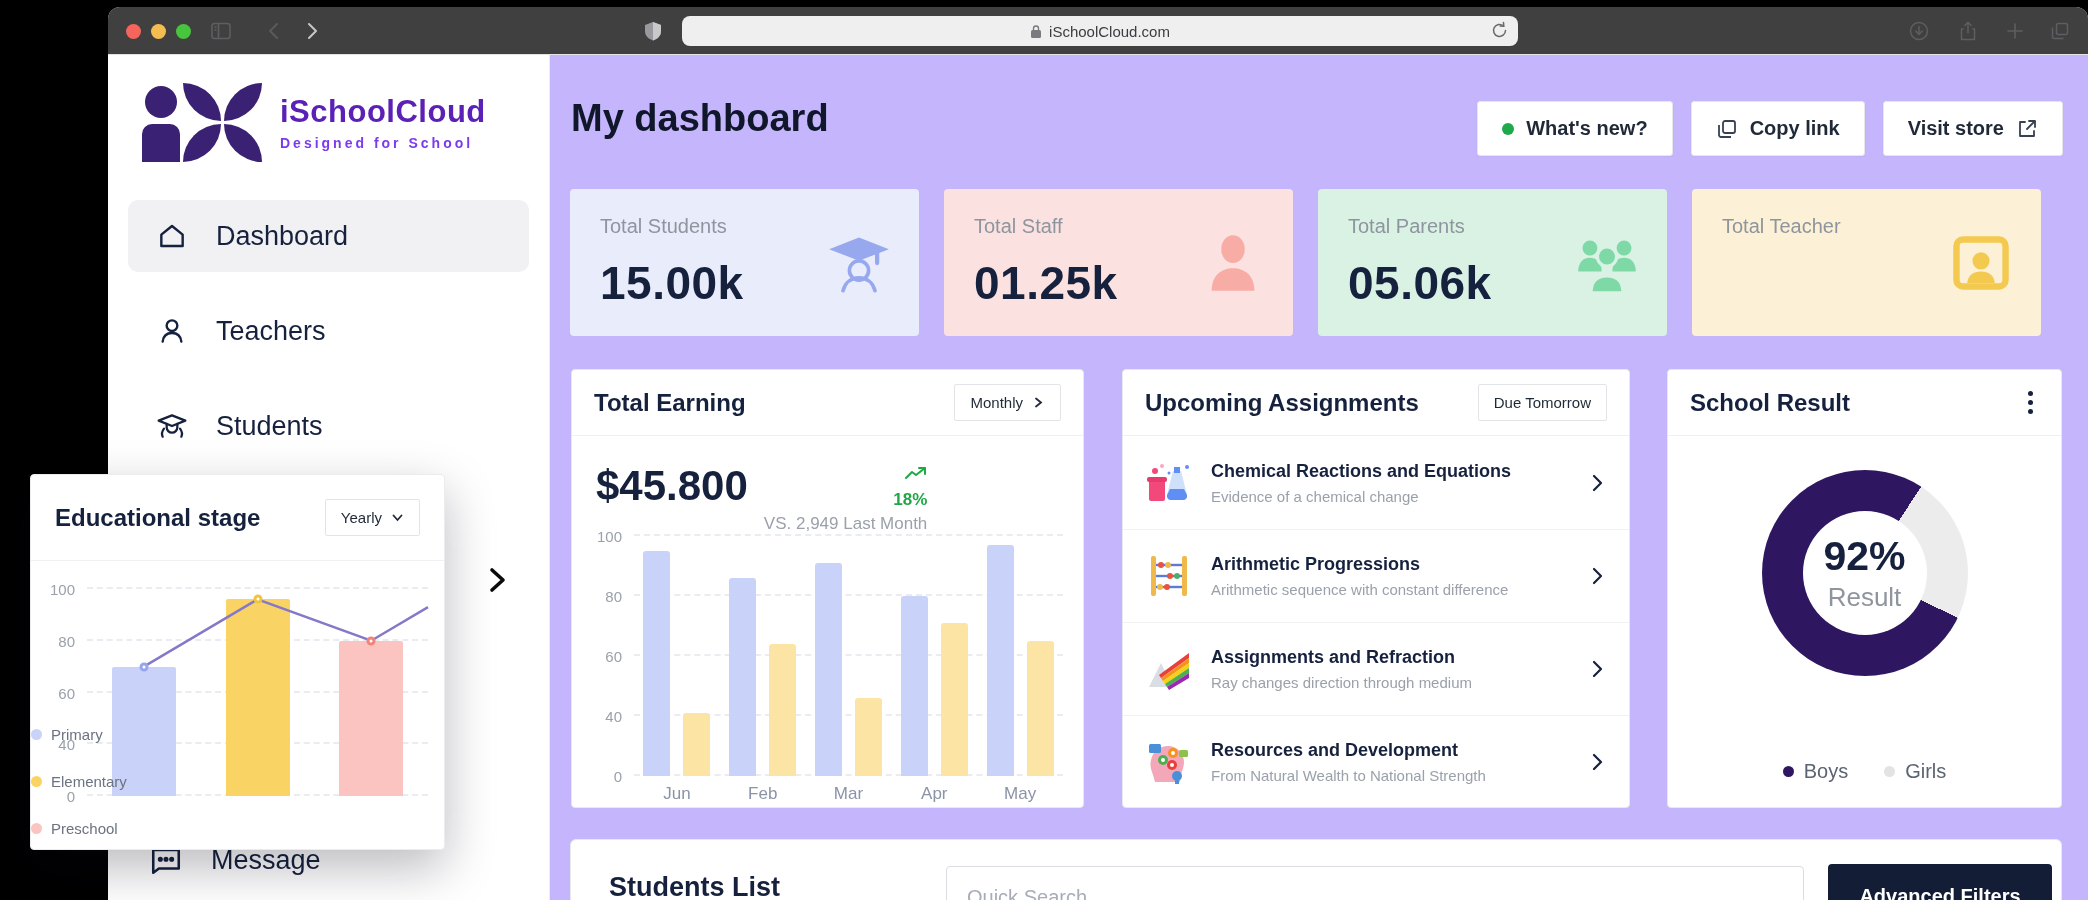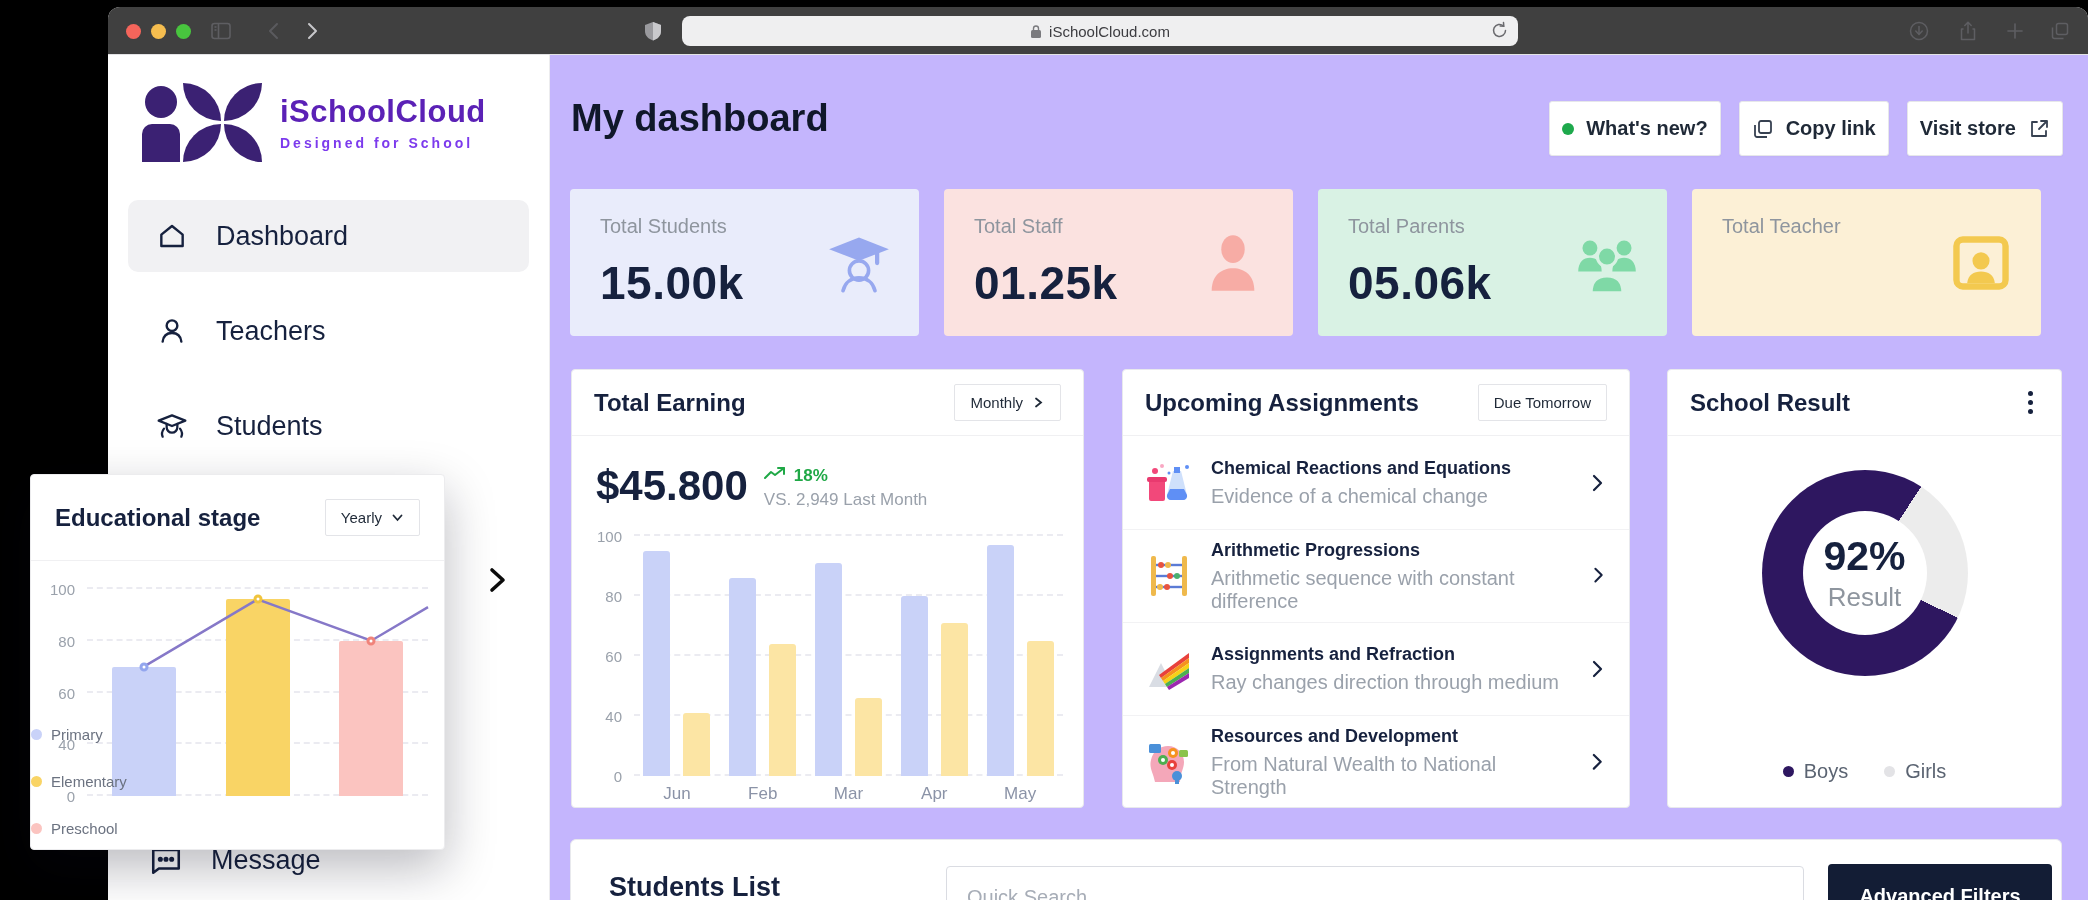--- a/index.html
+++ b/index.html
@@ -31,21 +31,21 @@
   .nav { margin:38px 20px 0 20px; display:flex; flex-direction:column; gap:23px;text-align:right; }
   .nav-item { display:flex; align-items:center; gap:28px; height:72px; padding:0 28px; border-radius:10px; font-size:27px; color:#16213E; cursor:pointer; }
   .nav-item.active { background:#F1F1F3; }
   .nav-item svg { width:32px; height:32px; }
   .message-item { position:absolute; left:41px; top:788px; display:flex; align-items:center; gap:28px; font-size:27px; color:#16213E; }
   .message-item svg { width:34px; height:34px; }
 
   .main { position:relative; flex:1; background:#c4b5fd; }
   .page-title { position:absolute; left:21px; top:42px; font-size:38px; font-weight:bold; color:#10172A; }
   .hdr-btns { position:absolute; right:25px; top:46px; display:flex; gap:18px; }
-  .hdr-btn { height:55px; background:#fff; border:1px solid #E6E7EA; border-radius:3px; display:flex; align-items:center; gap:12px; padding:0 12px; font-size:20px; font-weight:bold; color:#1F2937; cursor:pointer; box-shadow:0 1px 2px rgba(0,0,0,.03); }
+  .hdr-btn { height:55px; background:#fff; border:1px solid #E6E7EA; border-radius:3px; display:flex; align-items:center; gap:12px; padding:0 24px; font-size:20px; font-weight:bold; color:#1F2937; cursor:pointer; box-shadow:0 1px 2px rgba(0,0,0,.03); }
   .green-dot { width:12px; height:12px; border-radius:50%; background:#1EA94C; }
   .hdr-btn svg { width:22px; height:22px; color:#374151; }
 
   
   .stats { position:absolute; left:20px; top:134px; display:flex; gap:25px; }
   .stat-card { width:349px; height:147px; border-radius:4px; padding:26px 30px; position:relative; }
   .stat-label { font-size:20px; color:#8E959E; }
   .stat-value { font-size:46px; font-weight:800; color:#16213E; margin-top:18px; letter-spacing:.5px; }
   .stat-ic { position:absolute; right:28px; top:42px; width:64px; height:64px; }
   .stat-ic svg { width:100%; height:100%; }
@@ -53,21 +53,21 @@
   
   .card { position:absolute; background:#fff; border:1px solid #E8E9ED; border-radius:4px; }
   .card-head { height:66px; display:flex; align-items:center; justify-content:space-between; padding:0 22px; border-bottom:1px solid #F0F0F2; }
   .card-title { font-size:24px; font-weight:bold; color:#16213E; }
   .small-btn { border:1px solid #E3E4E8; background:#fff; border-radius:2px; padding:9px 15px; font-size:15px; color:#1F2937; display:flex; align-items:center; gap:9px; cursor:pointer; }
   .small-btn svg { width:13px; height:13px; }
 
   .card-earning { left:21px; top:314px; width:513px; height:439px; }
   .amount-row { display:flex; align-items:flex-start; gap:16px; padding:26px 24px 0; }
   .amount { font-size:42px; font-weight:bold; color:#16213E; }
-  .trend-line { display:flex; align-items:flex-start; gap:8px; margin-top:4px; }
+  .trend-line { display:flex; align-items:flex-end; gap:8px; margin-top:4px;flex-direction:column; }
   .trend-line svg { width:22px; height:16px; color:#1FA846; }
   .trend-pct { color:#1FA846; font-size:17px; font-weight:bold; }
   .trend-note { font-size:17px; color:#9AA1AB; margin-top:4px; }
 
   .chart-wrap { position:absolute; left:20px; right:20px; top:166px; bottom:31px; }
   .yaxis { position:absolute; left:0; top:0; bottom:0; width:36px; }
   .tick-label { position:absolute; right:6px; transform:translateY(50%); font-size:15px; color:#9AA1AB; }
   .plot { position:absolute; left:42px; right:0; top:0; bottom:0; }
   .gridline { position:absolute; left:0; right:0; border-top:2px dashed #EBEBF1; }
   .bars-row { position:absolute; inset:0; display:flex; }
@@ -75,21 +75,21 @@
   .bar { width:27px; border-radius:3px 3px 0 0; }
   .xlabels { position:absolute; top:100%; left:42px; right:0; display:flex; margin-top:8px; }
   .xlabel { flex:1; text-align:center; font-size:17px; color:#8B93A7; }
 
   .card-assign { left:572px; top:314px; width:508px; height:439px; }
   .assign-item { display:flex; align-items:center; gap:18px; height:93px; padding:0 22px; cursor:pointer; }
   .assign-item + .assign-item { border-top:1px solid #F2F2F4; }
   .assign-ic { width:48px; height:48px; flex-shrink:0; }
   .assign-ic svg { width:100%; height:100%; }
   .assign-title { font-size:18px; font-weight:bold; color:#16213E; }
-  .assign-sub { font-size:20px; color:#9AA1AB; margin-top:6px; }
+  .assign-sub { font-size:15px; color:#9AA1AB; margin-top:6px; }
   .assign-chev { margin-left:auto; width:20px; height:20px; color:#16213E; }
 
   .card-result { left:1117px; top:314px; width:395px; height:439px; }
   .kebab { display:flex; flex-direction:column; gap:4px; padding:6px; cursor:pointer; }
   .kebab i { width:5px; height:5px; border-radius:50%; background:#16213E; }
   .donut { position:absolute; left:50%; top:100px; transform:translateX(-50%); width:206px; height:206px; border-radius:50%; }
   .donut-hole { position:absolute; inset:41px; background:#fff; border-radius:50%; display:flex; flex-direction:column; align-items:center; justify-content:center; }
   .donut-pct { font-size:41px; font-weight:800; color:#16213E; }
   .donut-sub { font-size:26px; color:#8E959E; margin-top:2px; }
   .result-legend { position:absolute; bottom:24px; left:0; right:0; display:flex; justify-content:center; gap:36px; }

